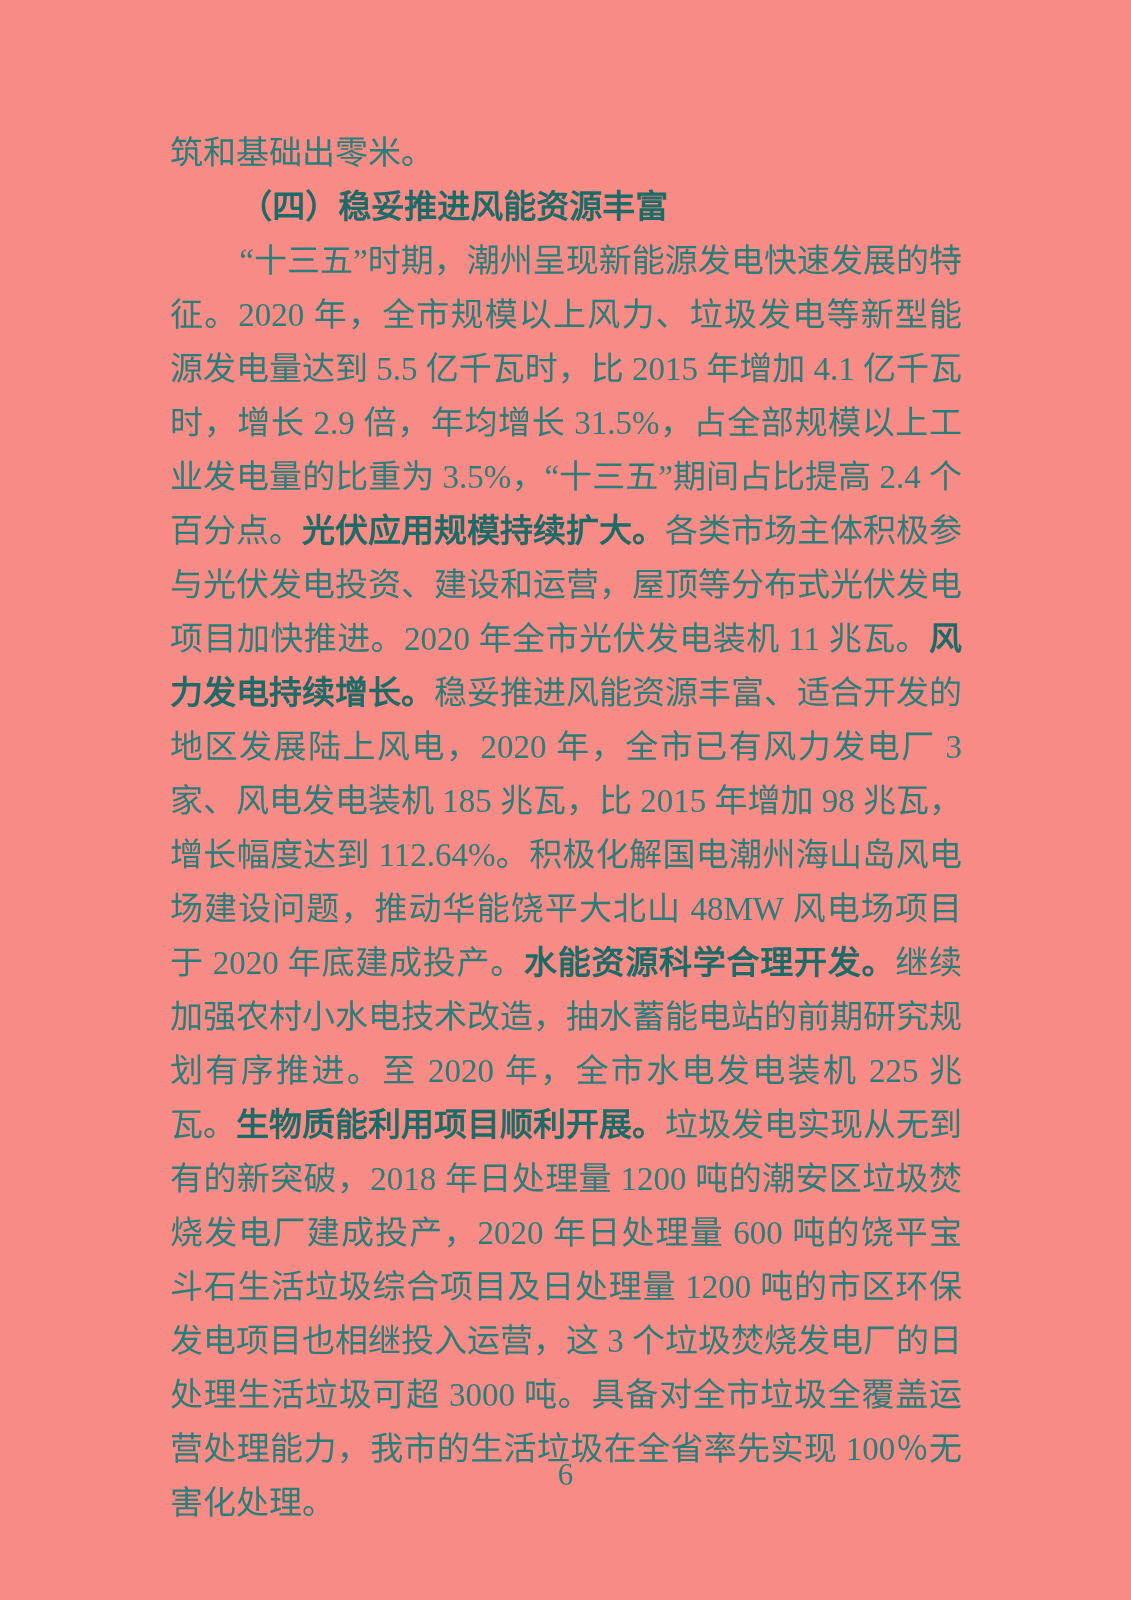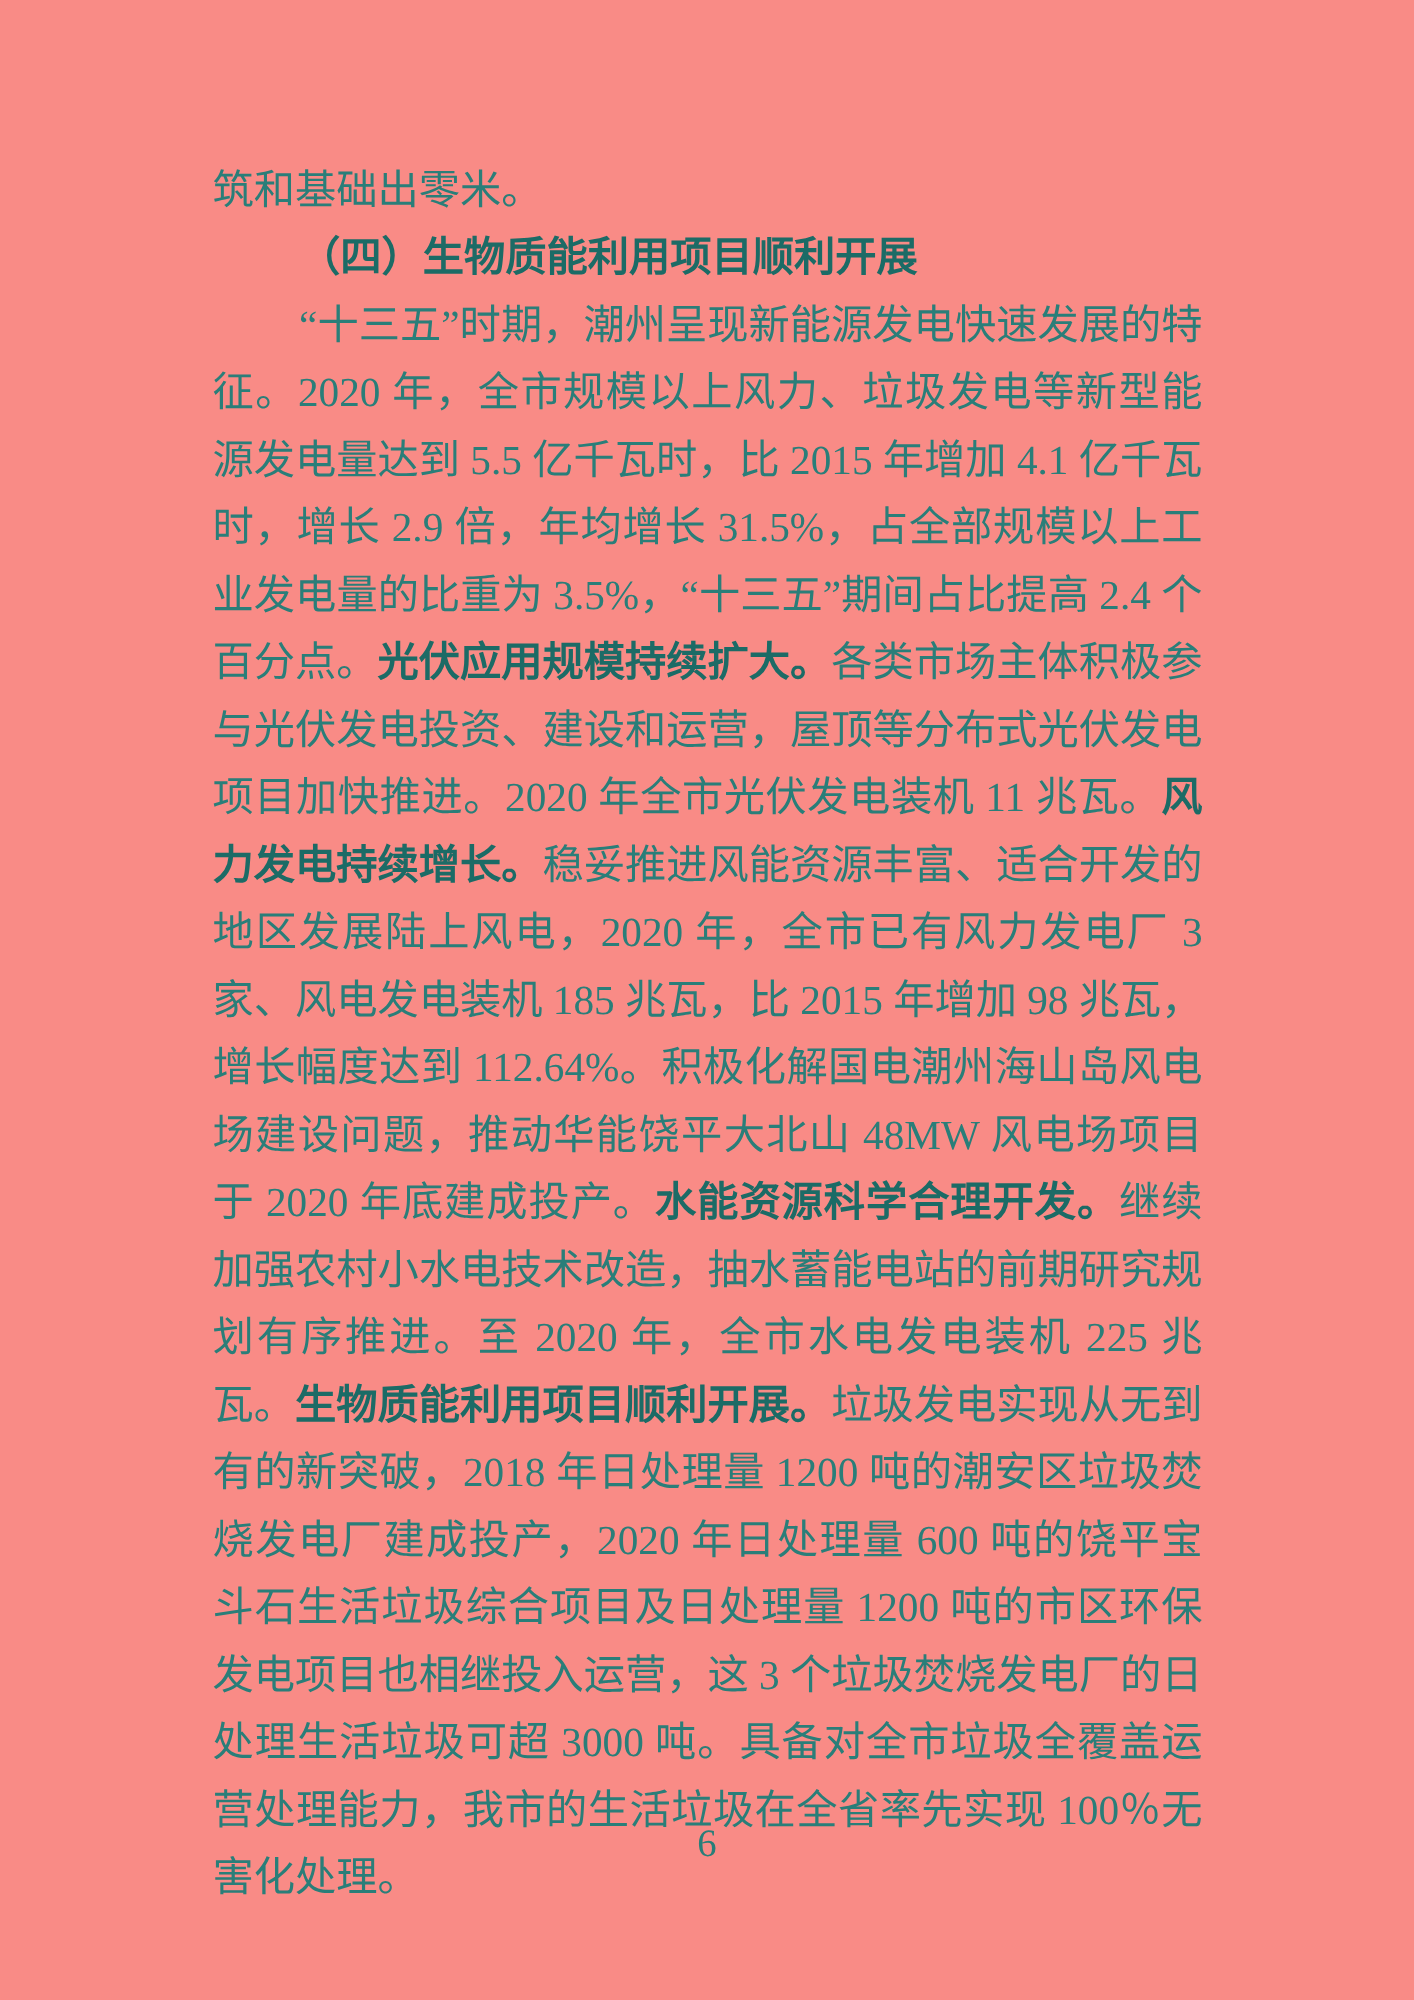--- a/index.html
+++ b/index.html
@@ -58,17 +58,17 @@
     color: var(--text-color);
     font-family: "Liberation Serif", "DejaVu Serif", serif;
   }
 </style>
 </head>
 <body>
 
 <div class="page">
   <div class="content">
       <p class="para"><span>筑和基础出零米。</span></p>
-      <p class="para indent heading"><b>（四）生物质能利用项目顺利开展</b></p>
+      <p class="para indent heading"><b>（四）稳妥推进风能资源丰富</b></p>
       <p class="para indent"><span>“十三五”时期，潮州呈现新能源发电快速发展的特征。2020 年，全市规模以上风力、垃圾发电等新型能源发电量达到 5.5 亿千瓦时，比 2015 年增加 4.1 亿千瓦时，增长 2.9 倍，年均增长 31.5%，占全部规模以上工业发电量的比重为 3.5%，“十三五”期间占比提高 2.4 个百分点。</span><b>光伏应用规模持续扩大。</b><span>各类市场主体积极参与光伏发电投资、建设和运营，屋顶等分布式光伏发电项目加快推进。2020 年全市光伏发电装机 11 兆瓦。</span><b>风力发电持续增长。</b><span>稳妥推进风能资源丰富、适合开发的地区发展陆上风电，2020 年，全市已有风力发电厂 3 家、风电发电装机 185 兆瓦，比 2015 年增加 98 兆瓦，增长幅度达到 112.64%。积极化解国电潮州海山岛风电场建设问题，推动华能饶平大北山 48MW 风电场项目于 2020 年底建成投产。</span><b>水能资源科学合理开发。</b><span>继续加强农村小水电技术改造，抽水蓄能电站的前期研究规划有序推进。至 2020 年，全市水电发电装机 225 兆瓦。</span><b>生物质能利用项目顺利开展。</b><span>垃圾发电实现从无到有的新突破，2018 年日处理量 1200 吨的潮安区垃圾焚烧发电厂建成投产，2020 年日处理量 600 吨的饶平宝斗石生活垃圾综合项目及日处理量 1200 吨的市区环保发电项目也相继投入运营，这 3 个垃圾焚烧发电厂的日处理生活垃圾可超 3000 吨。具备对全市垃圾全覆盖运营处理能力，我市的生活垃圾在全省率先实现 100％无害化处理。</span></p>
     </div>
   <div class="footer">6</div>
 </div>
 
 </body></html>

